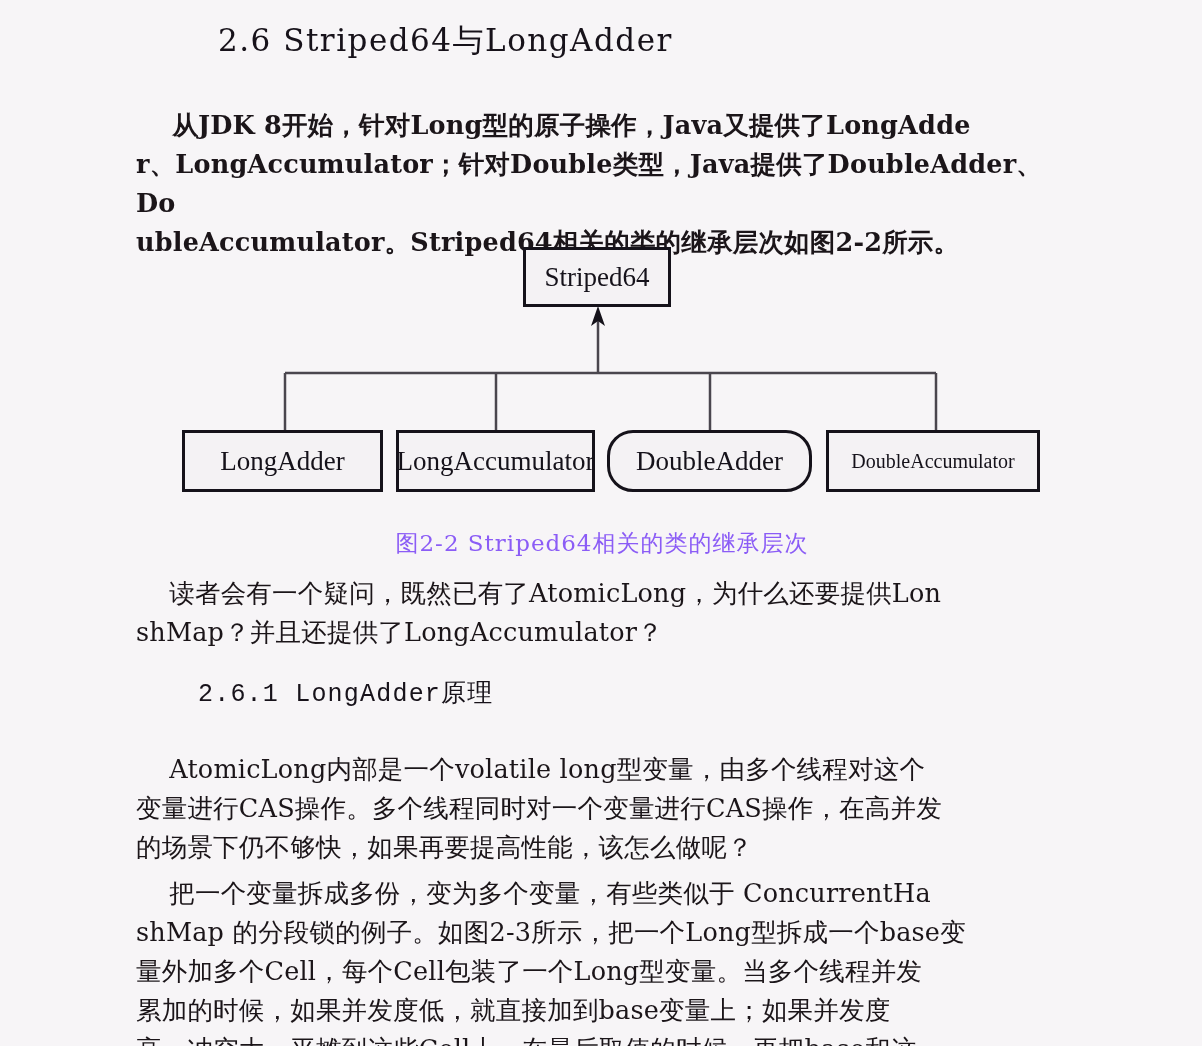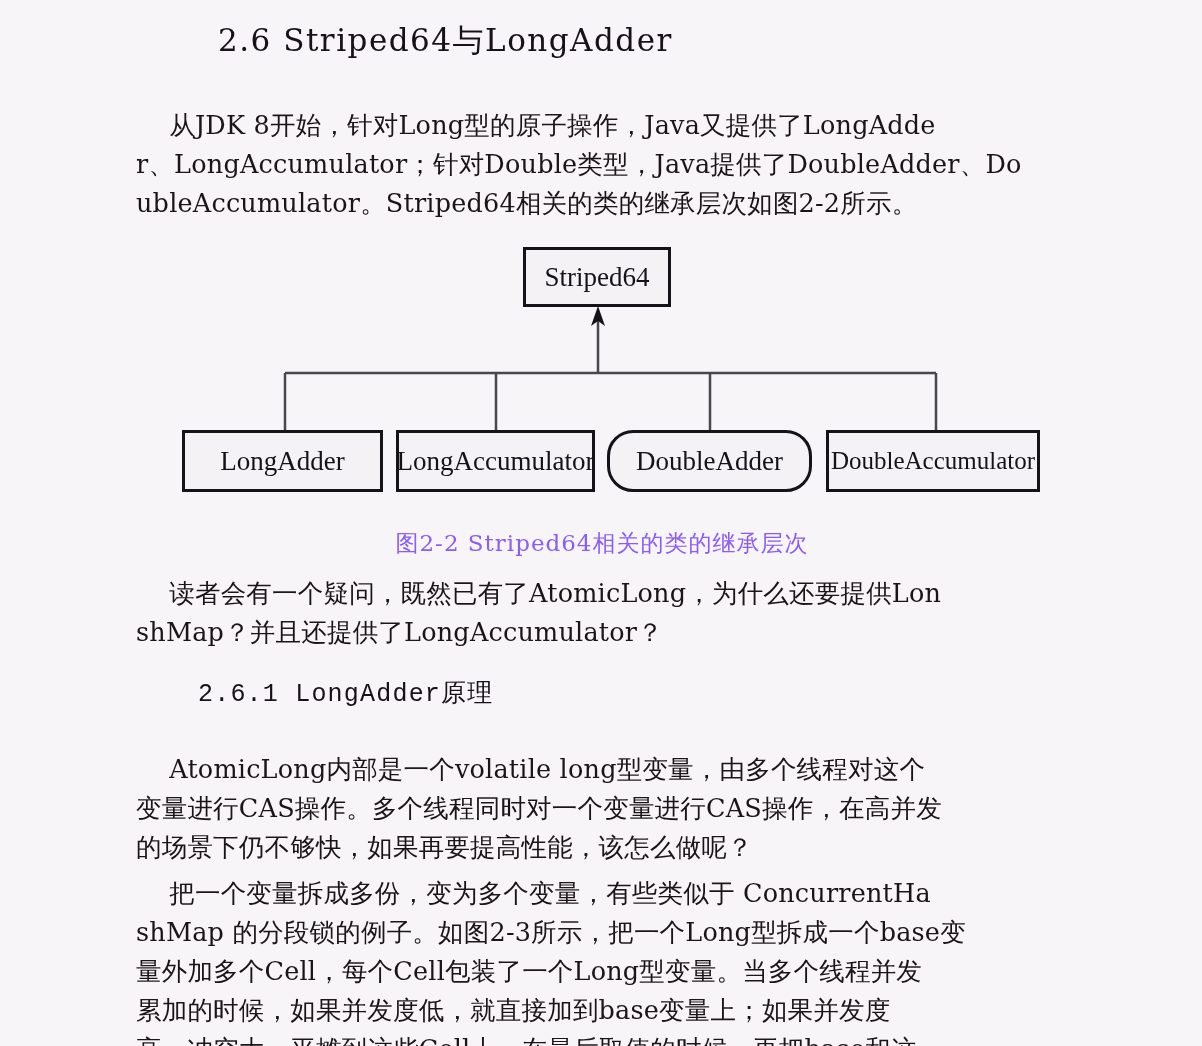--- a/index.html
+++ b/index.html
@@ -49,21 +49,21 @@
     left: 136px;
     width: 930px;
     font-family: "DejaVu Serif", "Liberation Serif", serif;
     font-size: 25.5px;
     line-height: 39px;
     color: #1b1519;
     letter-spacing: 0.2px;
     text-align: left;
     white-space: pre-wrap;
   }
-  .p1 { top: 106px; }
+  .p1 { top: 106px; font-weight: bold; }
   .p2 { top: 574px; }
   .p3 { top: 750px; }
   .p4 { top: 874px; }
 
   
   .fig-caption {
     position: absolute;
     left: 0;
     top: 528px;
     width: 1148px;
@@ -105,21 +105,21 @@
   }
   .node-leaf {
     top: 190px;
     height: 62px;
     font-size: 27px;
   }
   .leaf-1 { left: 182px;  width: 201px; }
   .leaf-2 { left: 396px;  width: 199px; }
   .leaf-3 { left: 607px;  width: 205px; border-radius: 26px; }
   .leaf-4 { left: 826px;  width: 214px; }
-  .node-leaf.tight { font-size: 25px; }
+  .node-leaf.tight { font-size: 20px; }
 
   .connector-svg {
     position: absolute;
     left: 0;
     top: 0;
     width: 1202px;
     height: 262px;
     overflow: visible;
   }
 </style>

